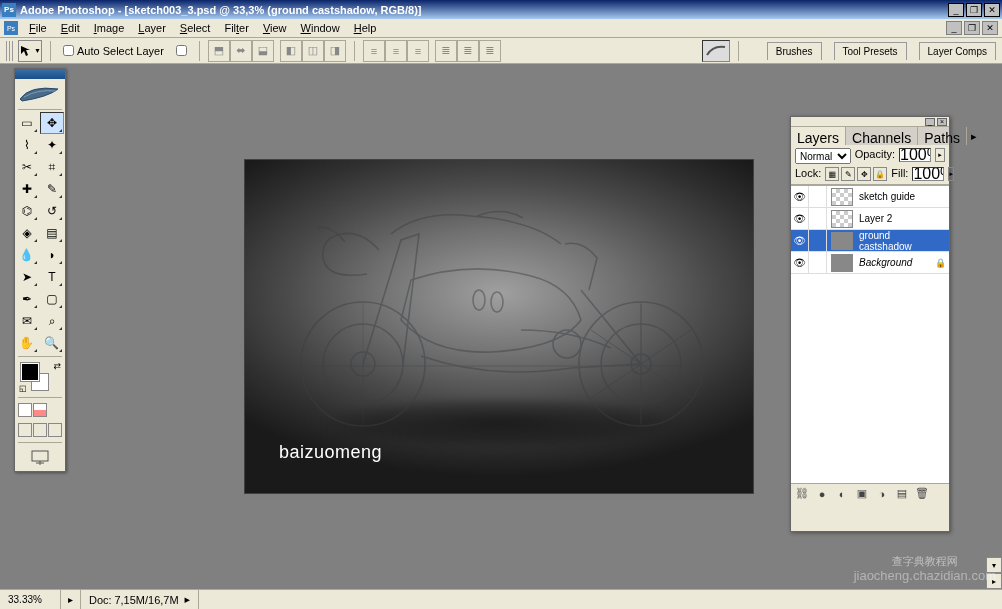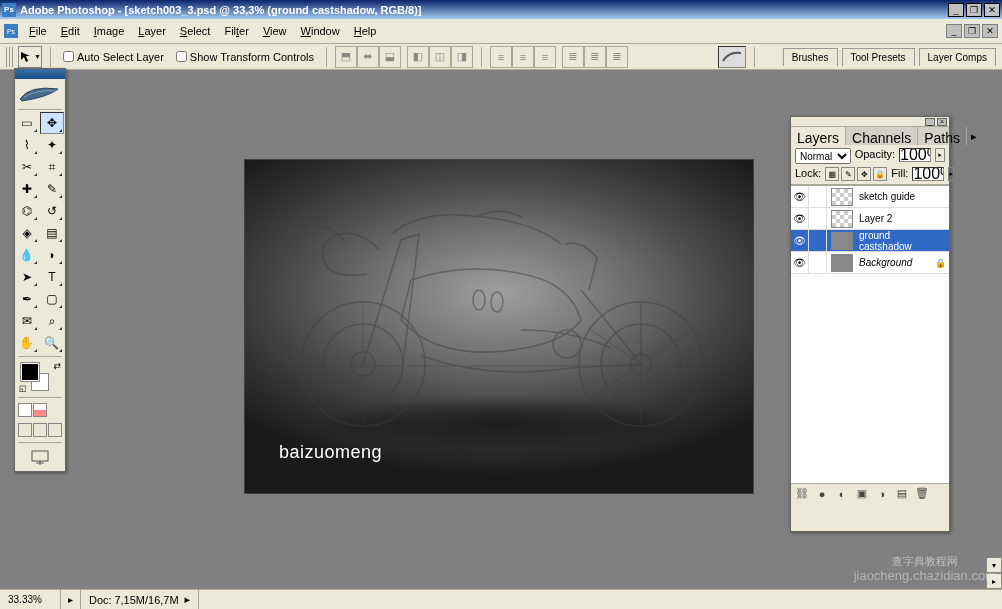--- a/index.html
+++ b/index.html
@@ -6,38 +6,38 @@
 body { background:#808080; width:1002px; height:609px; overflow:hidden; position:relative; }
 
 
 .title-bar { height:19px; background:linear-gradient(#0a246a,#a6caf0); color:#fff; display:flex; align-items:center; padding:0 2px; }
 .title-bar .ps-icon { width:14px; height:14px; background:#3a7ebf; margin-right:4px; display:flex; align-items:center; justify-content:center; font-size:8px; font-weight:bold; color:#fff; }
 .title-bar .title-text { flex:1; font-weight:bold; font-size:11px; }
 .title-bar .win-btns { display:flex; gap:2px; }
 .title-bar .win-btn { width:16px; height:14px; background:#c0c0c0; border:1px solid #000; display:flex; align-items:center; justify-content:center; font-size:9px; font-family:Arial; cursor:pointer; color:#000; }
 
 
-.menu-bar { height:25px; background:#ece9d8; display:flex; align-items:center; padding:0 4px; border-bottom:1px solid #aca899; }
+.menu-bar { height:19px; background:#ece9d8; display:flex; align-items:center; padding:0 4px; border-bottom:1px solid #aca899; }
 .menu-bar .menu-item { padding:2px 7px; cursor:pointer; }
 .menu-bar .u { text-decoration:underline; }
 .menu-bar .mdi-btns { margin-left:auto; display:flex; gap:2px; }
 .menu-bar .mdi-btn { width:16px; height:14px; background:#c0c0c0; border:1px solid #808080; display:flex; align-items:center; justify-content:center; font-size:9px; cursor:pointer; }
 
 
 .options-bar { height:26px; background:#ece9d8; border-bottom:1px solid #aca899; display:flex; align-items:center; padding:0 6px; gap:4px; }
 .options-bar .drag-handle { width:8px; height:20px; background:repeating-linear-gradient(90deg,#999,#999 1px,transparent 1px,transparent 3px); }
 .options-bar .tool-ind { width:24px; height:22px; border:1px solid #888; display:flex; align-items:center; justify-content:center; }
 .options-bar .checkbox-ctl { display:flex; align-items:center; gap:3px; margin:0 4px; font-size:11px; }
 .options-bar .checkbox-ctl input { width:11px; height:11px; }
 .options-bar .sep { width:1px; height:20px; background:#aca899; margin:0 4px; }
 .options-bar .btn-group { display:flex; gap:0; }
 .options-bar .opt-btn { width:22px; height:22px; border:1px solid #aca899; background:#ece9d8; display:flex; align-items:center; justify-content:center; }
 .options-bar .disabled { color:#888; }
 .options-bar .well { margin-left:auto; width:28px; height:22px; border:1px inset #888; background:#ddd; }
-.options-bar .palette-tabs { display:flex; margin-left:20px; gap:4px; }
+.options-bar .palette-tabs { display:flex; margin-left:20px; gap:12px; }
 .options-bar .palette-tab { padding:3px 8px; background:#ece9d8; border:1px solid #999; border-bottom:none; font-size:10px; cursor:pointer; }
 
 
 .toolbox { position:absolute; top:68px; left:14px; width:52px; background:#ece9d8; border:1px solid #666; box-shadow:1px 1px 3px rgba(0,0,0,0.4); }
 .toolbox .tb-header { height:10px; background:linear-gradient(#3a6ea5,#1a4e8a); }
 .toolbox .tb-logo { height:28px; display:flex; align-items:center; justify-content:center; }
 .toolbox .tb-logo svg { width:44px; height:20px; }
 .toolbox .tb-grid { display:grid; grid-template-columns:1fr 1fr; }
 .toolbox .tb-tool { width:24px; height:22px; border:1px solid transparent; display:flex; align-items:center; justify-content:center; font-size:12px; cursor:pointer; position:relative; }
 .toolbox .tb-tool.selected { background:#cce4ff; border:1px inset #888; }
@@ -135,21 +135,20 @@
       </svg>
     <span style="font-size:7px;margin-left:1px;">▼</span>
   </div>
   <div class="sep"></div>
   <label class="checkbox-ctl">
     <input type="checkbox" style="">
       <span>Auto Select Layer</span>
   </label>
   <label class="checkbox-ctl">
     <input type="checkbox" style="">
-      <span>Show Transform Controls</span>
   </label>
   <div class="sep"></div>
   <div class="btn-group disabled">
     <div class="opt-btn">⬒</div>
     <div class="opt-btn">⬌</div>
     <div class="opt-btn">⬓</div>
     <div style="width:6px"></div>
     <div class="opt-btn">◧</div>
     <div class="opt-btn">◫</div>
     <div class="opt-btn">◨</div>

